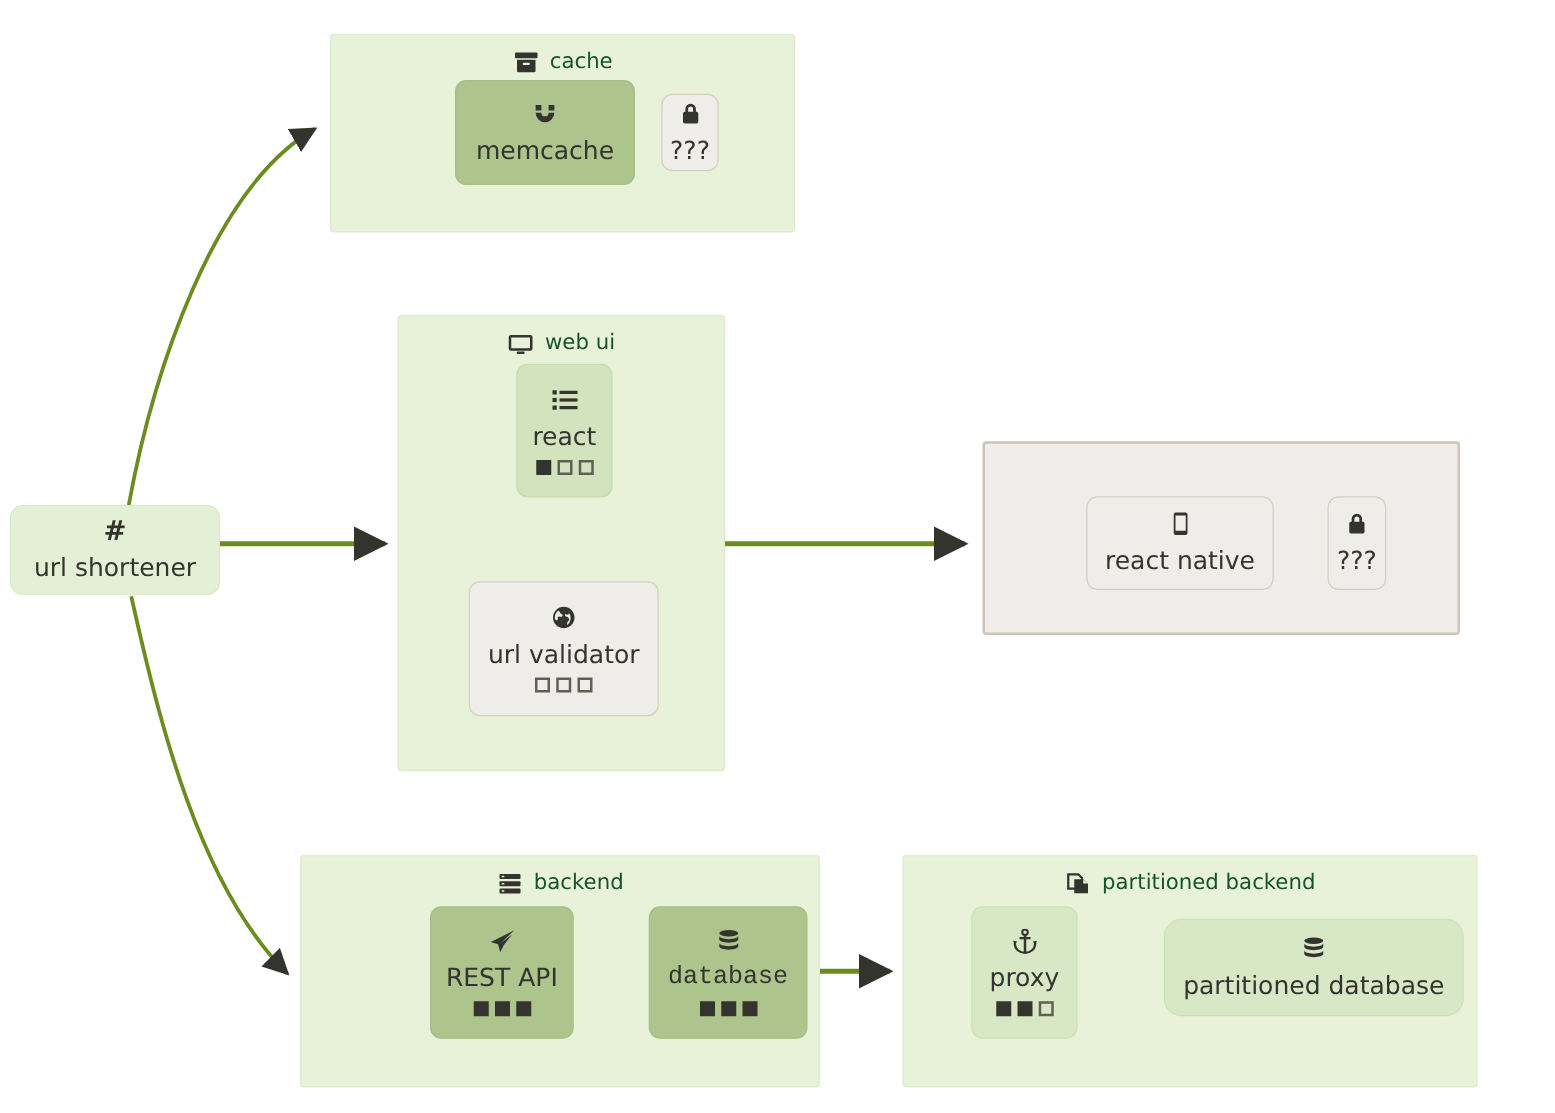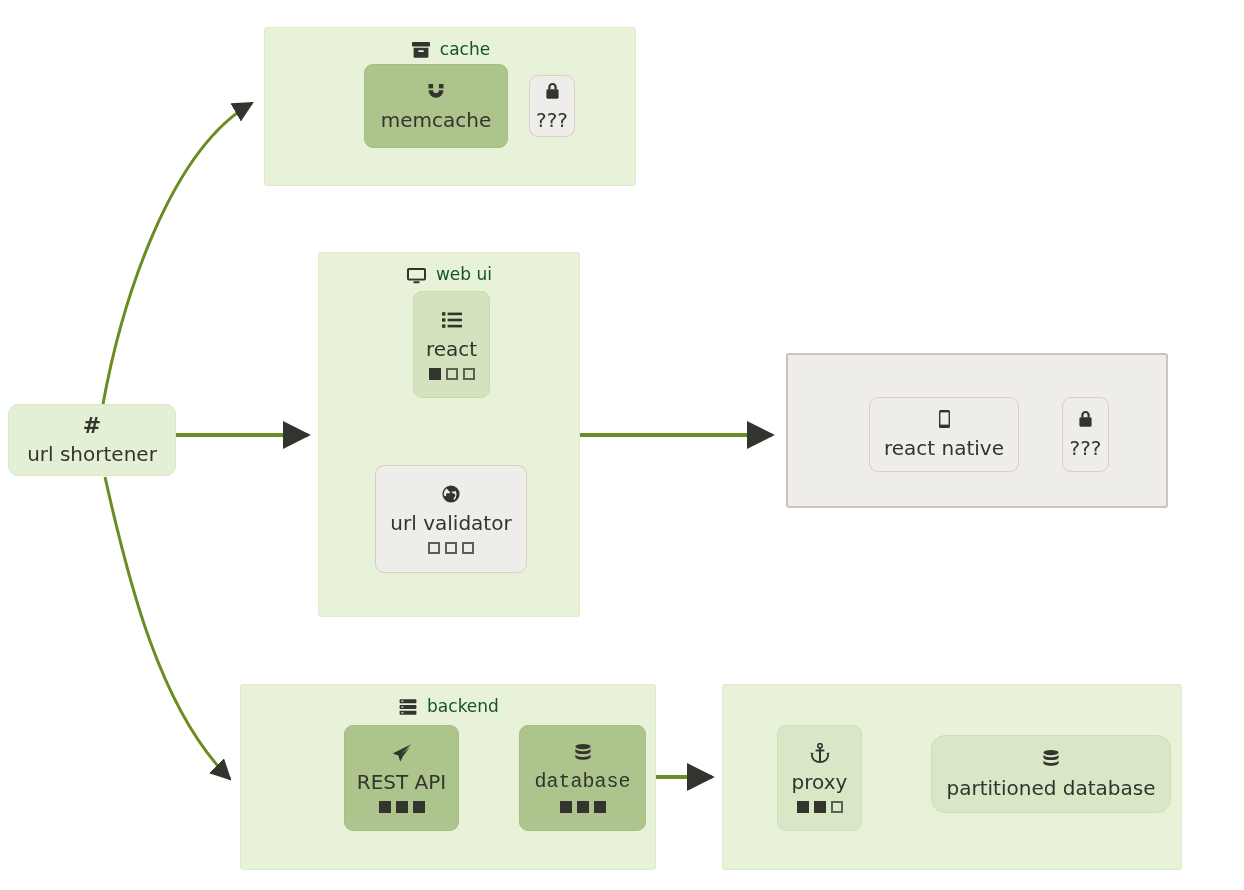--- a/index.html
+++ b/index.html
@@ -314,20 +314,30 @@
       <span class="nlabel">database</span>
       <div class="squares">
         <span class="sq filled"></span>
         <span class="sq filled"></span>
         <span class="sq filled"></span>
       </div>
     </div>
   </div>
 
   <div class="group green" style="left:722px; top:684px; width:460px; height:186px;">
+    <div class="group-title">
+      <span class="gicon">
+        <svg width="20" height="20" viewBox="0 0 20 20" xmlns="http://www.w3.org/2000/svg">
+          <path d="M1.6 2.4 h8 l3 3 v8.4 h-11 z" fill="none" stroke="#33342e" stroke-width="1.8"></path>
+          <path d="M6.4 6.4 h7.4 l3.6 3.6 v7.6 h-11 z" fill="#33342e"></path>
+          <path d="M13.6 6.4 v3.4 h3.6 z" fill="#e7f2d9"></path>
+        </svg>
+      </span>
+      <span>partitioned backend</span>
+    </div>
 
     <div class="node pale" style="left:54px; top:40px; width:85px; height:106px;">
       <span class="nicon">
         <svg width="20" height="21" viewBox="0 0 20 21" xmlns="http://www.w3.org/2000/svg">
           <circle cx="10" cy="2.8" r="2.2" fill="none" stroke="#33342e" stroke-width="1.6"></circle>
           <rect x="9" y="5" width="2" height="13.6" fill="#33342e"></rect>
           <rect x="5.6" y="6.6" width="8.8" height="1.8" fill="#33342e"></rect>
           <path d="M1.8 11.4 c0 5 3.8 7.8 8.2 7.8 s8.2 -2.8 8.2 -7.8" fill="none" stroke="#33342e" stroke-width="1.8"></path>
           <path d="M0.4 9.6 l3.4 0.6 l-2 2.6 z" fill="#33342e"></path>
           <path d="M19.6 9.6 l-3.4 0.6 l2 2.6 z" fill="#33342e"></path>

